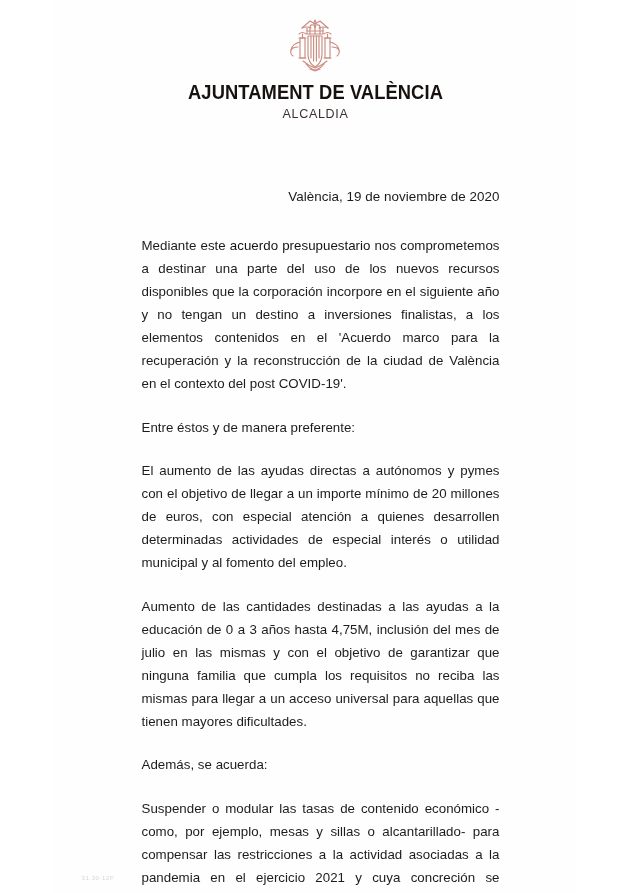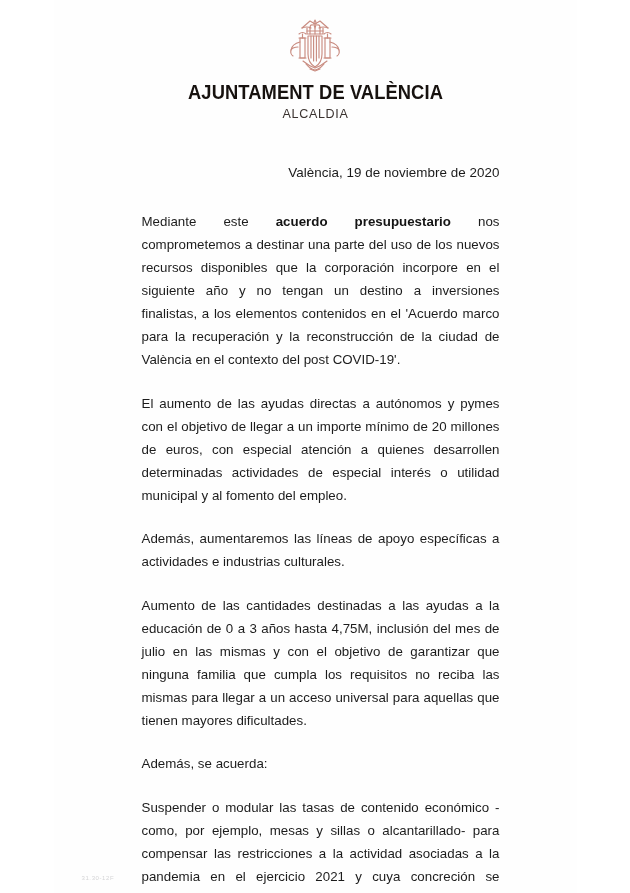--- a/index.html
+++ b/index.html
@@ -60,21 +60,21 @@
     font-weight: normal;
     font-size: 13.2px;
     letter-spacing: 0.7px;
     color: #3a322f;
     transform: scaleX(0.95);
     transform-origin: center;
   }
 
   
   .dateline {
-    margin-top: 44px;
+    margin-top: 68px;
     padding-right: 77px;
     text-align: right;
     font-size: 13.4px;
     color: #1b1b1b;
     letter-spacing: 0.05px;
     padding-left: 9px;
   }
 
   
   .body-text {
@@ -95,21 +95,21 @@
 
   .para:last-child {
     margin-bottom: 0;
   }
 
   .para-short {
     text-align: left;
   }
 
   .para b {
-    font-weight: bold;
+    font-weight: normal;
     color: #141414;
   }
 
   
   .scan-mark {
     position: absolute;
     left: 28px;
     bottom: 12px;
     font-family: "Liberation Sans", sans-serif;
     font-size: 6px;
@@ -174,22 +174,22 @@
     <div class="org-name">AJUNTAMENT DE VALÈNCIA</div>
 
     <div class="org-unit">ALCALDIA</div>
   </header>
 
   <div class="dateline">València, 19 de noviembre de 2020</div>
 
   <main class="body-text" id="body-root">
 
   <p class="para"><span>Mediante este </span><b>acuerdo presupuestario</b><span> nos comprometemos a destinar una parte del uso de los nuevos recursos disponibles que la corporación incorpore en el siguiente año y no tengan un destino a inversiones finalistas, a los elementos contenidos en el 'Acuerdo marco para la recuperación y la reconstrucción de la ciudad de València en el contexto del post COVID-19'.</span></p>
+      <p class="para para-short"><span>Entre éstos y de manera preferente:</span></p>
       <p class="para"><span>El aumento de las ayudas directas a autónomos y pymes con el objetivo de llegar a un importe mínimo de 20 millones de euros, con especial atención a quienes desarrollen determinadas actividades de especial interés o utilidad municipal y al fomento del empleo.</span></p>
-      <p class="para"><span>Además, aumentaremos las líneas de apoyo específicas a actividades e industrias culturales.</span></p>
       <p class="para"><span>Aumento de las cantidades destinadas a las ayudas a la educación de 0 a 3 años hasta 4,75M, inclusión del mes de julio en las mismas y con el objetivo de garantizar que ninguna familia que cumpla los requisitos no reciba las mismas para llegar a un acceso universal para aquellas que tienen mayores dificultades.</span></p>
       <p class="para para-short"><span>Además, se acuerda:</span></p>
       <p class="para"><span>Suspender o modular las tasas de contenido económico -como, por ejemplo, mesas y sillas o alcantarillado- para compensar las restricciones a la actividad asociadas a la pandemia en el ejercicio 2021 y cuya concreción se realizará en los primeros meses del año.</span></p>
     </main>
 
   <div class="scan-mark">31.30-12F</div>
 
 </div>
 
 </body></html>

